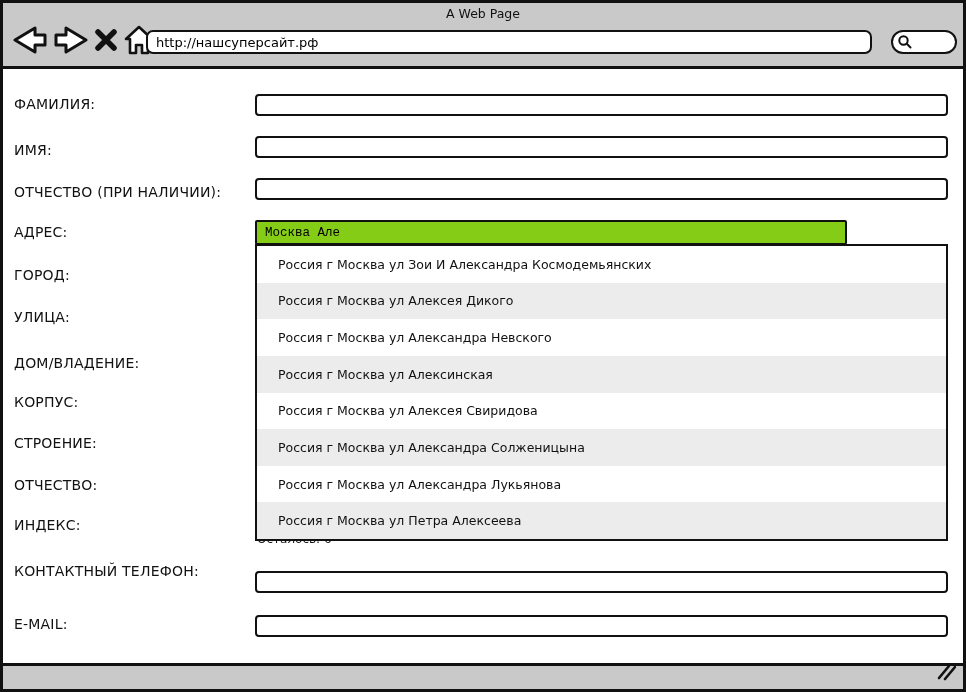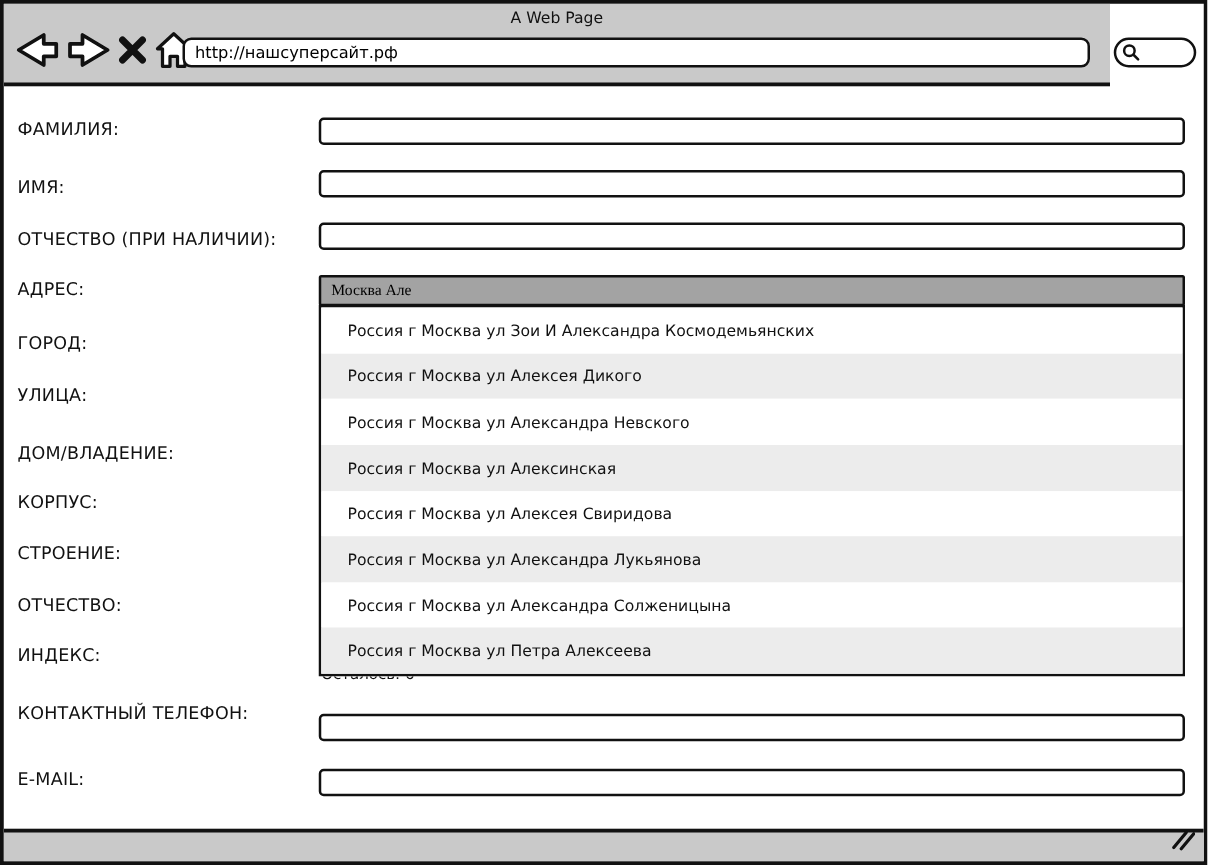--- a/index.html
+++ b/index.html
@@ -1,39 +1,39 @@
 <!DOCTYPE html>
 <html><head>
 <meta charset="utf-8">
 <style>
   html,body{margin:0;padding:0;background:#fff;}
   body{width:966px;height:692px;font-family:"DejaVu Sans",sans-serif;color:#111;}
   .window{position:relative;width:960px;height:686px;border:3px solid #111;background:#fff;overflow:hidden;}
 
   
-  .chrome{position:absolute;left:0;top:0;width:885px;height:66px;background:#c9c9c9;border-bottom:3px solid #111;box-sizing:border-box;}
+  .chrome{position:absolute;left:0;top:0;width:960px;height:66px;background:#c9c9c9;border-bottom:3px solid #111;box-sizing:border-box;}
   .win-title{position:absolute;left:0;top:3px;width:100%;text-align:center;font-size:12.5px;}
   .navbar{position:absolute;left:10px;top:22px;display:flex;align-items:center;gap:7px;}
   .nav-icon{display:block;}
   .url-input{position:absolute;left:143px;top:27px;width:726px;height:24px;box-sizing:border-box;
     border:2.5px solid #111;border-radius:7px;background:#fff;padding:0 8px;font-size:13px;
     font-family:"DejaVu Sans",sans-serif;outline:none;}
   .search-pill{position:absolute;left:888px;top:27px;width:66px;height:24px;box-sizing:border-box;
     border:2.5px solid #111;border-radius:13px;background:#fff;display:flex;align-items:center;padding-left:4px;}
 
   
   .fld-label{position:absolute;left:11px;font-size:14px;white-space:nowrap;letter-spacing:.2px;}
   .fld-input{position:absolute;left:252px;width:693px;height:22px;box-sizing:border-box;
     border:2px solid #111;border-radius:4px;background:#fff;padding:0 8px;
     font-size:12.5px;font-family:"DejaVu Sans",sans-serif;outline:none;}
 
   
-  .addr-input{position:absolute;left:252px;top:217px;width:693px;height:25px;box-sizing:border-box;
-    border:2.5px solid #111;border-radius:2px;background:#a3a3a3;padding:0 8px;
-    font-size:12.5px;font-family:Liberation Serif, serif;outline:none;}
+  .addr-input{position:absolute;left:252px;top:217px;width:592px;height:25px;box-sizing:border-box;
+    border:2.5px solid #111;border-radius:2px;background:#84cc16;padding:0 8px;
+    font-size:12.5px;font-family:Liberation Mono, monospace;outline:none;}
   .dropdown{position:absolute;left:252px;top:241px;width:693px;height:297px;box-sizing:border-box;
     border:2.5px solid #111;background:#fff;display:flex;flex-direction:column;z-index:5;}
   .dd-item{flex:1;display:flex;align-items:center;padding-left:21px;font-size:12.5px;white-space:nowrap;overflow:hidden;background:#fff;cursor:pointer;}
   .dd-item:nth-child(even){background:#ececec;}
 
   
   .sliver{position:absolute;left:254px;top:538px;width:120px;height:7px;overflow:hidden;z-index:1;}
   .sliver span{display:block;margin-top:-9px;font-size:12px;white-space:nowrap;}
 
   
@@ -104,22 +104,22 @@
   <div class="sliver">
     <span>Осталось: 6</span>
   </div>
 
   <div class="dropdown">
     <div class="dd-item">Россия г Москва ул Зои И Александра Космодемьянских</div>
     <div class="dd-item">Россия г Москва ул Алексея Дикого</div>
     <div class="dd-item">Россия г Москва ул Александра Невского</div>
     <div class="dd-item">Россия г Москва ул Алексинская</div>
     <div class="dd-item">Россия г Москва ул Алексея Свиридова</div>
+    <div class="dd-item">Россия г Москва ул Александра Солженицына</div>
     <div class="dd-item">Россия г Москва ул Александра Лукьянова</div>
-    <div class="dd-item">Россия г Москва ул Александра Солженицына</div>
     <div class="dd-item">Россия г Москва ул Петра Алексеева</div>
   </div>
 
   <input class="fld-input" style="top: 568px;" type="text">
   <input class="fld-input" style="top: 612px;" type="text">
 
   <div class="bottombar">
     <span class="resize">
       <svg width="20" height="18" viewBox="0 0 20 18">
         <line x1="3" y1="15" x2="13" y2="3" stroke="#111" stroke-width="2.6" stroke-linecap="round"></line>

